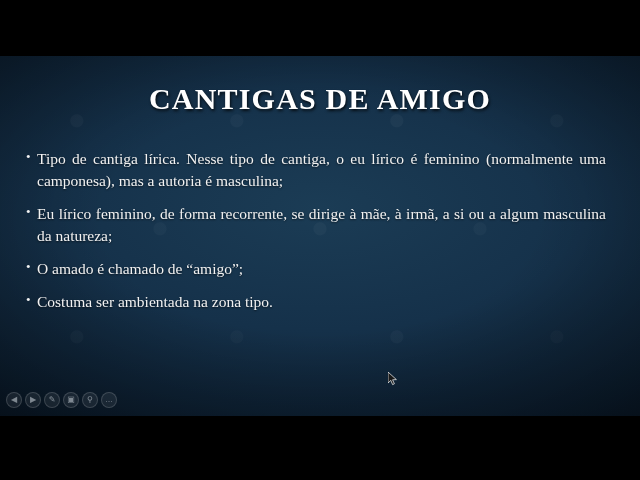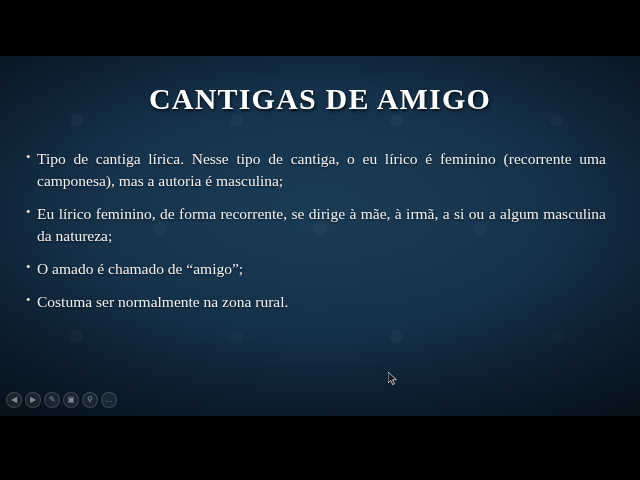--- a/index.html
+++ b/index.html
@@ -140,36 +140,36 @@
   <div id="slide">
     <div class="texture"></div>
     <div class="vignette"></div>
 
     <div id="slide-title">CANTIGAS DE AMIGO</div>
 
     <div id="slide-body">
 
       <div class="bullet-row">
         <span class="bullet-dot">•</span>
-        <span class="bullet-text">Tipo de cantiga lírica. Nesse tipo de cantiga,  o eu lírico é feminino (recorrente uma camponesa), mas a autoria é masculina;</span>
+        <span class="bullet-text">Tipo de cantiga lírica. Nesse tipo de cantiga,  o eu lírico é feminino (normalmente uma camponesa), mas a autoria é masculina;</span>
       </div>
 
       <div class="bullet-row">
         <span class="bullet-dot">•</span>
         <span class="bullet-text last-line-left">Eu lírico feminino, de forma recorrente, se dirige à mãe, à irmã, a si ou a algum masculina da natureza;</span>
       </div>
 
       <div class="bullet-row">
         <span class="bullet-dot">•</span>
         <span class="bullet-text last-line-left">O amado é chamado de “amigo”;</span>
       </div>
 
       <div class="bullet-row">
         <span class="bullet-dot">•</span>
-        <span class="bullet-text last-line-left">Costuma ser normalmente na zona rural.</span>
+        <span class="bullet-text last-line-left">Costuma ser ambientada na zona tipo.</span>
       </div>
 
     </div>
 
     <div id="player-bar">
       <div class="player-btn">
         <span>◀</span>
       </div>
       <div class="player-btn">
         <span>▶</span>

